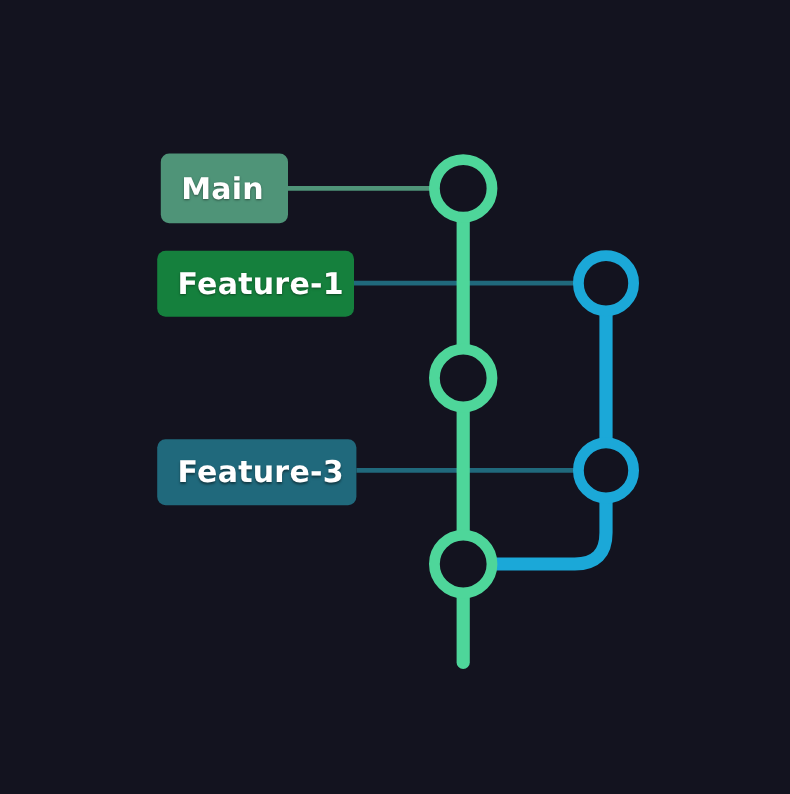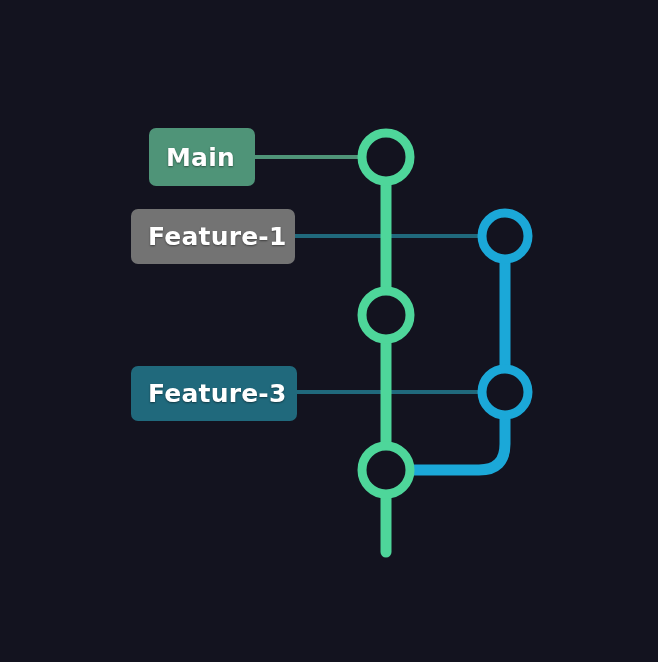--- a/index.html
+++ b/index.html
@@ -61,25 +61,25 @@
     <line x1="386" y1="157" x2="386" y2="552" stroke="#4ed69a" stroke-width="11" stroke-linecap="round"></line>
 
     <circle cx="505" cy="236" r="23" fill="#13131f" stroke="#1ba8d8" stroke-width="9"></circle>
     <circle cx="505" cy="392" r="23" fill="#13131f" stroke="#1ba8d8" stroke-width="9"></circle>
 
     <circle cx="386" cy="157" r="24" fill="#13131f" stroke="#4ed69a" stroke-width="9"></circle>
     <circle cx="386" cy="315" r="24" fill="#13131f" stroke="#4ed69a" stroke-width="9"></circle>
     <circle cx="386" cy="470" r="24" fill="#13131f" stroke="#4ed69a" stroke-width="9"></circle>
   </svg>
 
-  <div class="badge" style="left:149px; top:128px; width:106px; height:58px; background:#4f9478; padding-left:17px; font-size:25px;">
+  <div class="badge" style="left:134px; top:128px; width:106px; height:58px; background:#4f9478; padding-left:17px; font-size:25px;">
     <span class="badge-label">Main</span>
   </div>
 
-  <div class="badge" style="left:131px; top:209px; width:164px; height:55px; background:#737373; padding-left:17px; font-size:25px;">
+  <div class="badge" style="left:131px; top:209px; width:164px; height:55px; background:#15803d; padding-left:17px; font-size:25px;">
     <span class="badge-label">Feature-1</span>
   </div>
 
   <div class="badge" style="left:131px; top:366px; width:166px; height:55px; background:#20697c; padding-left:17px; font-size:25px;">
     <span class="badge-label">Feature-3</span>
   </div>
 
 </div>
 
 </body></html>

